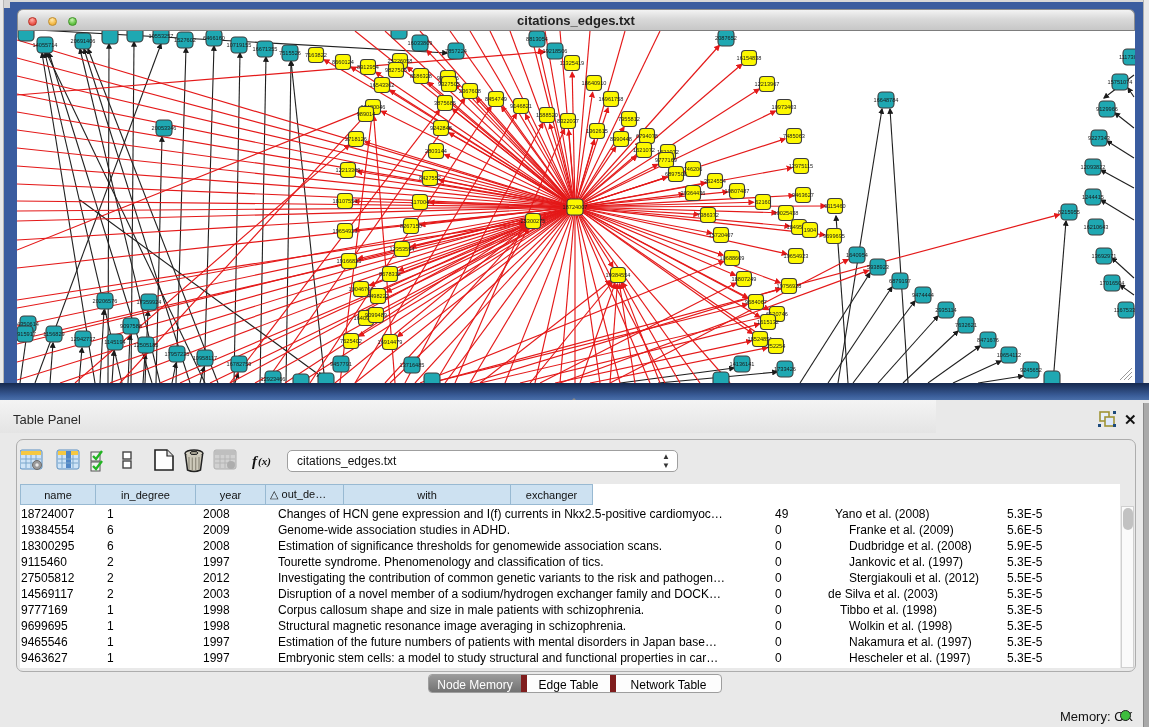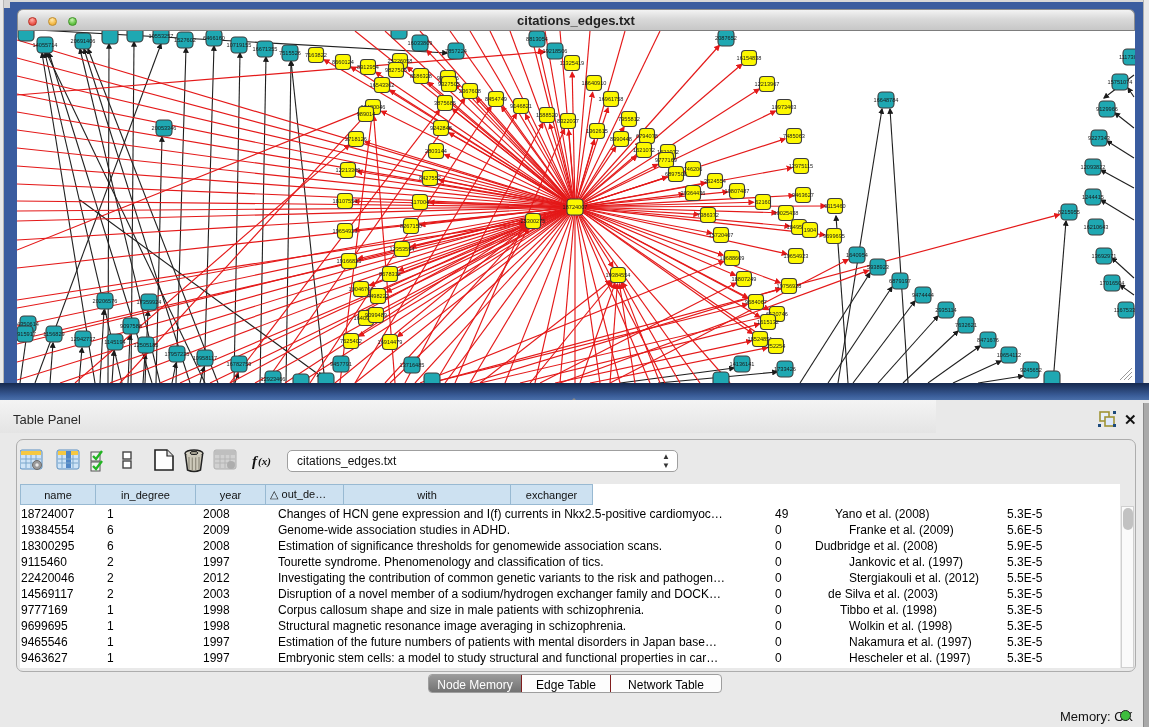--- a/index.html
+++ b/index.html
@@ -30,21 +30,21 @@
 .thead{position:absolute;left:20px;top:484px;height:21px;display:flex;font-size:11px;color:#111}
 .th{background:#cde1f1;border:1px solid #98b9d2;border-left:none;display:flex;align-items:center;justify-content:center;height:21px}
 .th.first{border-left:1px solid #98b9d2}
 .trow{position:absolute;left:20px;height:16px;font-size:12px;color:#000;white-space:nowrap}
 .c{position:absolute;top:1px}
 .scroll{position:absolute;left:1121px;top:506px;width:13px;height:162px;background:#fafafa;border:1px solid #d0d0d0}
 .thumb{position:absolute;left:1122.5px;top:508px;width:10px;height:22px;background:#c2c2c2;border-radius:5px}
 .tabs{position:absolute;left:428px;top:674px;height:19px;display:flex;border:1px solid #9e9e9e;border-radius:4px;overflow:hidden;background:#fdfdfd;font-size:12px}
 .tab{height:19px;display:flex;align-items:center;justify-content:center}
 .tab.sel{background:linear-gradient(#9a9a9a,#6e6e6e);color:#fff}
-.tab.sep{border-left:1px solid #7f1d1d}
+.tab.sep{border-left:6px solid #7f1d1d}
 .mem{position:absolute;left:1060px;top:709px;font-size:13px;color:#111}
 .memdot{position:absolute;left:1120px;top:710px;width:11px;height:11px;border-radius:50%;background:#3dbd3d;border:1px solid #222}
 .rightstrip{position:absolute;left:1143px;top:403px;width:6px;height:324px;background:#a9a9a9;border-left:1px solid #8a8a8a}
 #graph{position:absolute;left:17px;top:31px}
 </style></head>
 <body>
 <div class="mdi"></div>
 <div class="graystrip-t"></div>
 <div style="position:absolute;left:0;top:0;width:10px;height:8px;background:#d6d6d6"></div>
 <div class="graystrip-l"></div>
@@ -647,34 +647,34 @@
     <span class="c" style="left:755px">0</span>
     <span class="c" style="left:829px">Franke et al. (2009)</span>
     <span class="c" style="left:987px">5.6E-5</span>
   </div>
 <div class="trow" style="top:538px">
     <span class="c" style="left:1px">18300295</span>
     <span class="c" style="left:87px">6</span>
     <span class="c" style="left:183px">2008</span>
     <span class="c" style="left:258px">Estimation of significance thresholds for genomewide association scans.</span>
     <span class="c" style="left:755px">0</span>
-    <span class="c" style="left:795px">Dudbridge et al. (2008)</span>
+    <span class="c" style="left:829px">Dudbridge et al. (2008)</span>
     <span class="c" style="left:987px">5.9E-5</span>
   </div>
 <div class="trow" style="top:554px">
     <span class="c" style="left:1px">9115460</span>
     <span class="c" style="left:87px">2</span>
     <span class="c" style="left:183px">1997</span>
     <span class="c" style="left:258px">Tourette syndrome. Phenomenology and classification of tics.</span>
     <span class="c" style="left:755px">0</span>
     <span class="c" style="left:829px">Jankovic et al. (1997)</span>
     <span class="c" style="left:987px">5.3E-5</span>
   </div>
 <div class="trow" style="top:570px">
-    <span class="c" style="left:1px">22420046</span>
+    <span class="c" style="left:1px">27505812</span>
     <span class="c" style="left:87px">2</span>
     <span class="c" style="left:183px">2012</span>
     <span class="c" style="left:258px">Investigating the contribution of common genetic variants to the risk and pathogen…</span>
     <span class="c" style="left:755px">0</span>
     <span class="c" style="left:829px">Stergiakouli et al. (2012)</span>
     <span class="c" style="left:987px">5.5E-5</span>
   </div>
 <div class="trow" style="top:586px">
     <span class="c" style="left:1px">14569117</span>
     <span class="c" style="left:87px">2</span>

